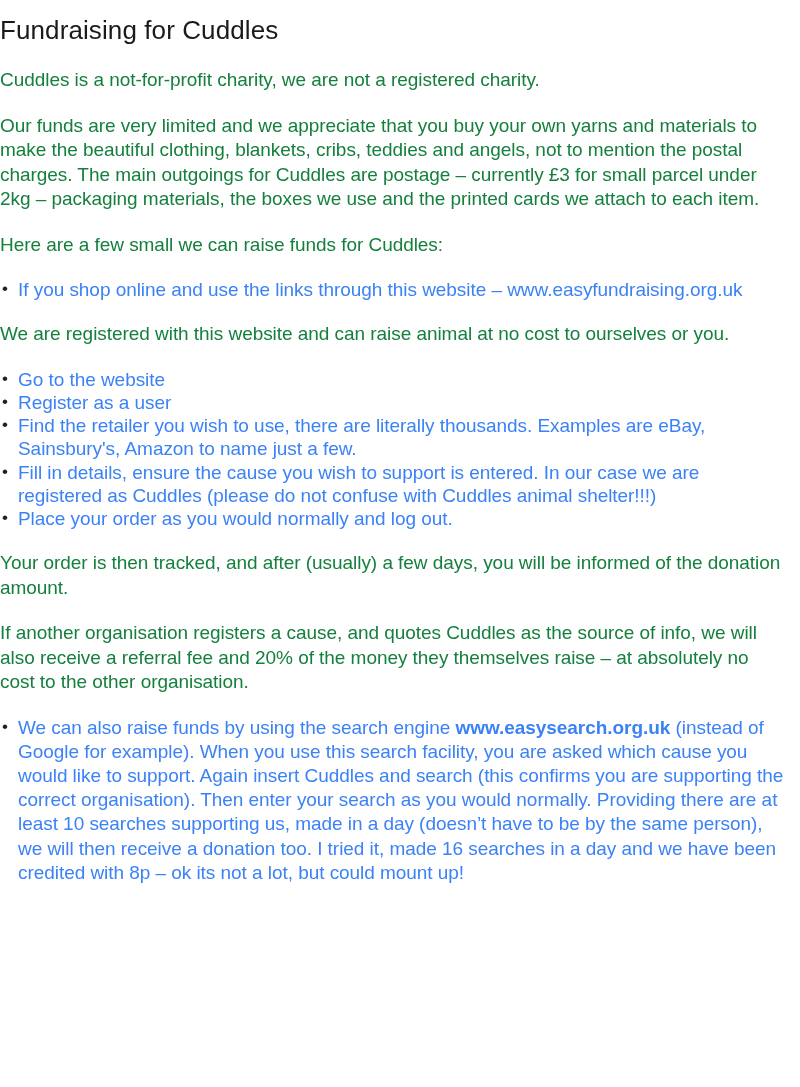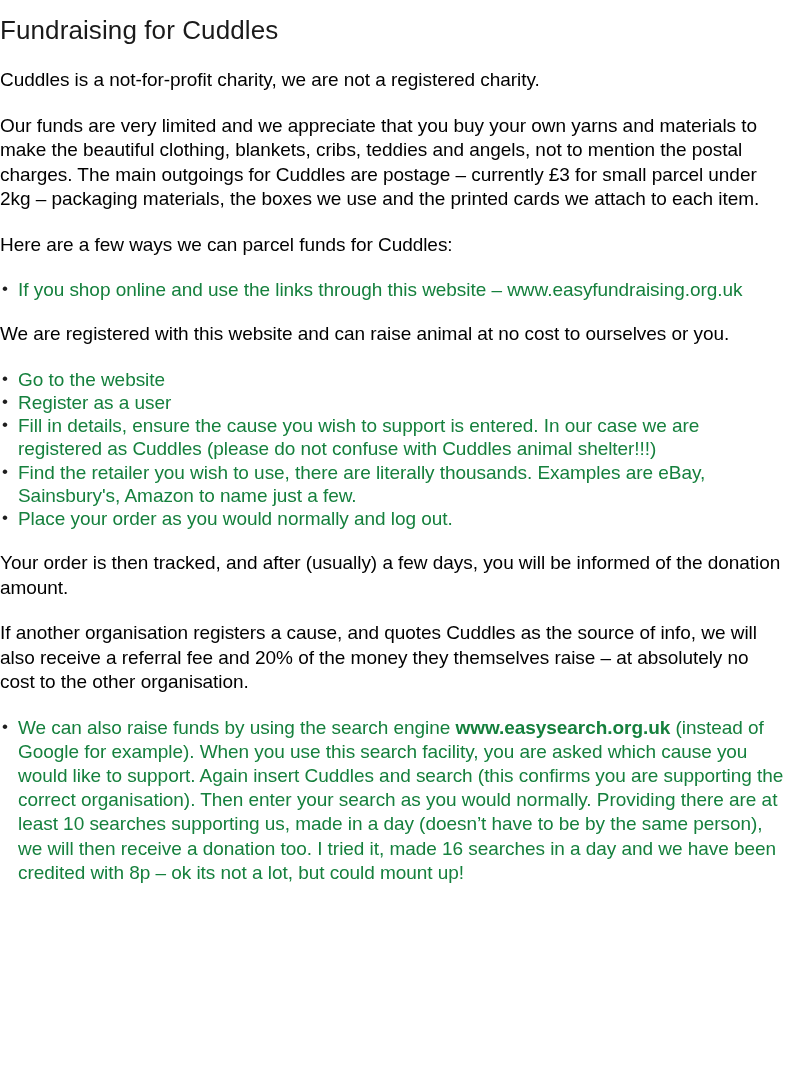--- a/index.html
+++ b/index.html
@@ -26,40 +26,40 @@
     font-weight: 400;
     line-height: 32px;
     letter-spacing: 0.1px;
     margin: 0 0 22px 0;
     color: #1a1a1a;
   }
   .para {
     font-size: 19px;
     line-height: 24.5px;
     margin: 0 0 21px 0;
-    color: #000000;
+    color: #15803d;
     letter-spacing: -0.05px;
   }
   .para.bold-note {
     font-weight: 700;
     margin-bottom: 0;
     line-height: 25px;
   }
   ul.bullets {
     list-style: none;
     margin: 0 0 21px 0;
     padding: 0;
   }
   ul.bullets li {
     position: relative;
     font-size: 19px;
     line-height: 23.2px;
     padding-left: 16px;
     margin: 0 0 0 2px;
-    color: #15803d;
+    color: #3b82f6;
     letter-spacing: -0.05px;
   }
   ul.bullets li::before {
     content: "\2022";
     position: absolute;
     left: 0;
     top: -1px;
     font-size: 17px;
     line-height: 23.2px;
     color: #1f1f1f;
@@ -75,33 +75,33 @@
 <body>
 
 <div class="page">
 
   <h1 class="doc-title">Fundraising for Cuddles</h1>
 
   <p class="para">Cuddles is a not-for-profit charity, we are not a registered charity.</p>
 
   <p class="para">Our funds are very limited and we appreciate that you buy your own yarns and materials to make the beautiful clothing, blankets, cribs, teddies and angels, not to mention the postal charges. The main outgoings for Cuddles are postage – currently £3 for small parcel under 2kg – packaging materials, the boxes we use and the printed cards we attach to each item.</p>
 
-  <p class="para">Here are a few ways we can parcel funds for Cuddles:</p>
+  <p class="para">Here are a few small we can raise funds for Cuddles:</p>
 
   <ul class="bullets single">
     <li>If you shop online and use the links through this website – www.easyfundraising.org.uk</li>
   </ul>
 
   <p class="para">We are registered with this website and can raise animal at no cost to ourselves or you.</p>
 
   <ul class="bullets steps">
     <li>Go to the website</li>
     <li>Register as a user</li>
+    <li>Find the retailer you wish to use, there are literally thousands. Examples are eBay, Sainsbury's, Amazon to name just a few.</li>
     <li>Fill in details, ensure the cause you wish to support is entered. In our case we are registered as Cuddles (please do not confuse with Cuddles animal shelter!!!)</li>
-    <li>Find the retailer you wish to use, there are literally thousands. Examples are eBay, Sainsbury's, Amazon to name just a few.</li>
     <li>Place your order as you would normally and log out.</li>
   </ul>
 
   <p class="para">Your order is then tracked, and after (usually) a few days, you will be informed of the donation amount.</p>
 
 
   <p class="para">If another organisation registers a cause, and quotes Cuddles as the source of info, we will also receive a referral fee and 20% of the money they themselves raise – at absolutely no cost to the other organisation.</p>
 
   <ul class="bullets final">
     <li><span>We can also raise funds by using the search engine </span><span class="bold-inline">www.easysearch.org.uk</span><span> (instead of Google for example). When you use this search facility, you are asked which cause you would like to support. Again insert Cuddles and search (this confirms you are supporting the correct organisation). Then enter your search as you would normally. Providing there are at least 10 searches supporting us, made in a day (doesn’t have to be by the same person), we will then receive a donation too. I tried it, made 16 searches in a day and we have been credited with 8p – ok its not a lot, but could mount up!</span></li>

